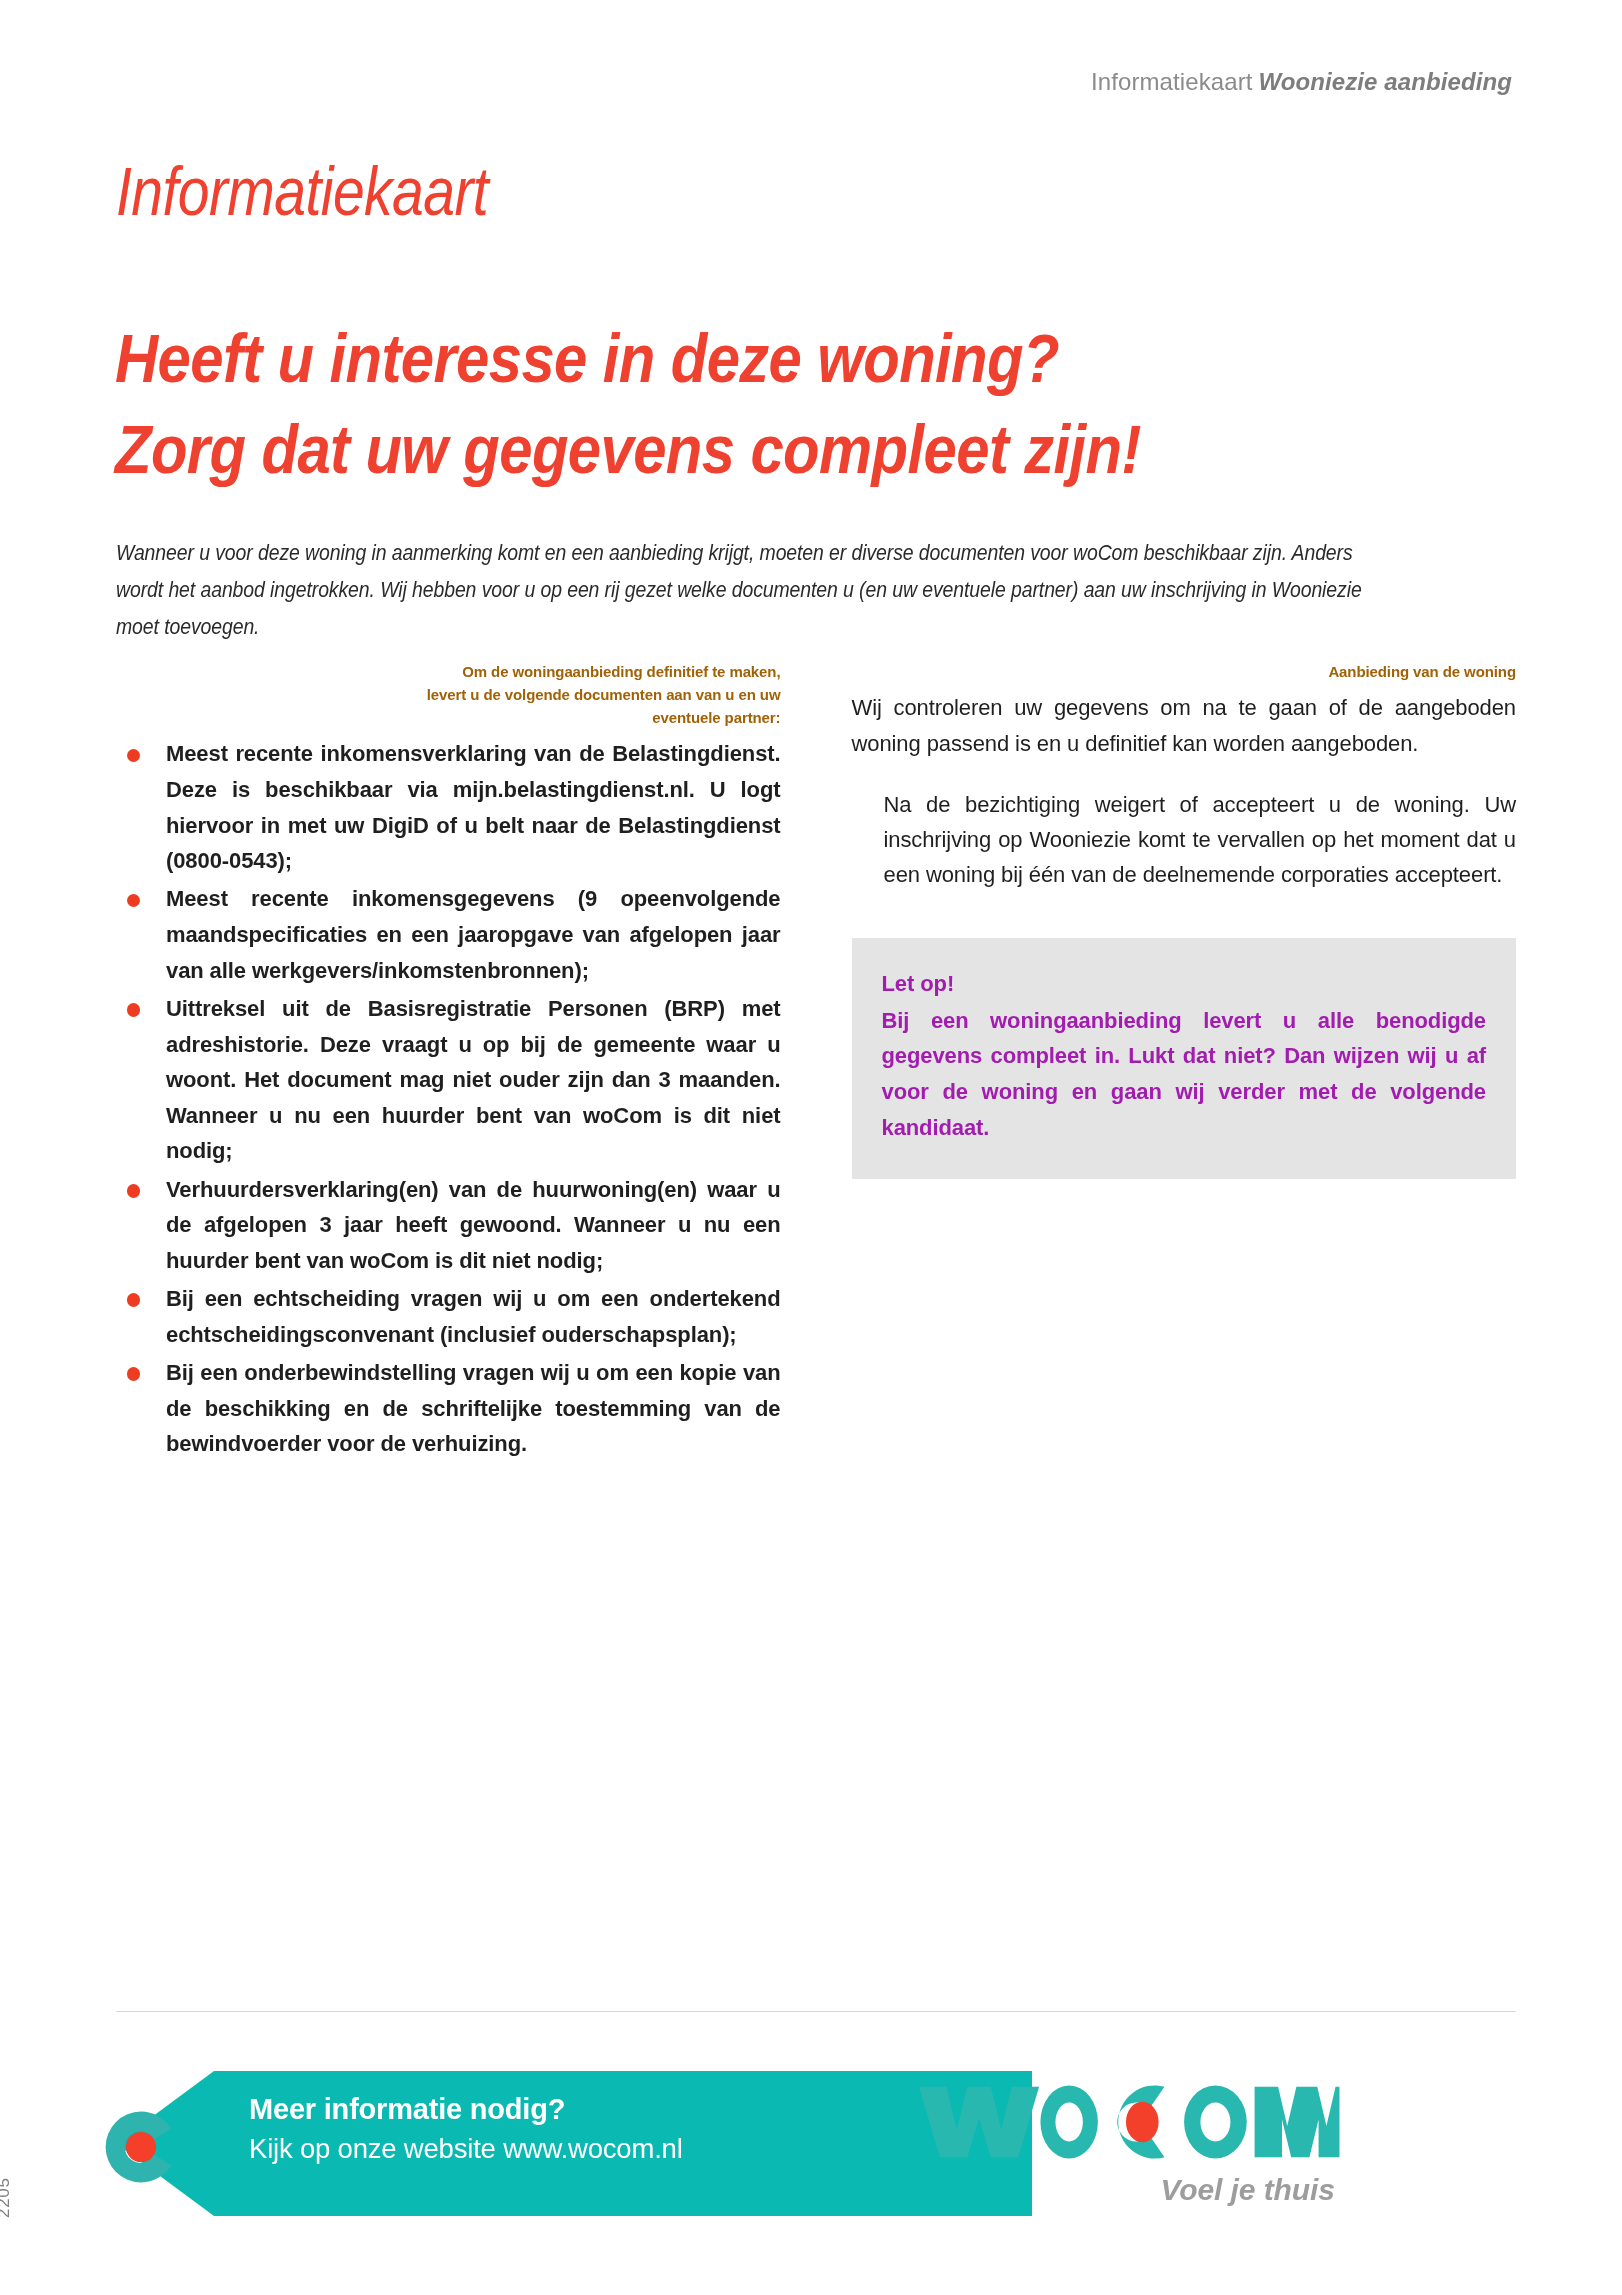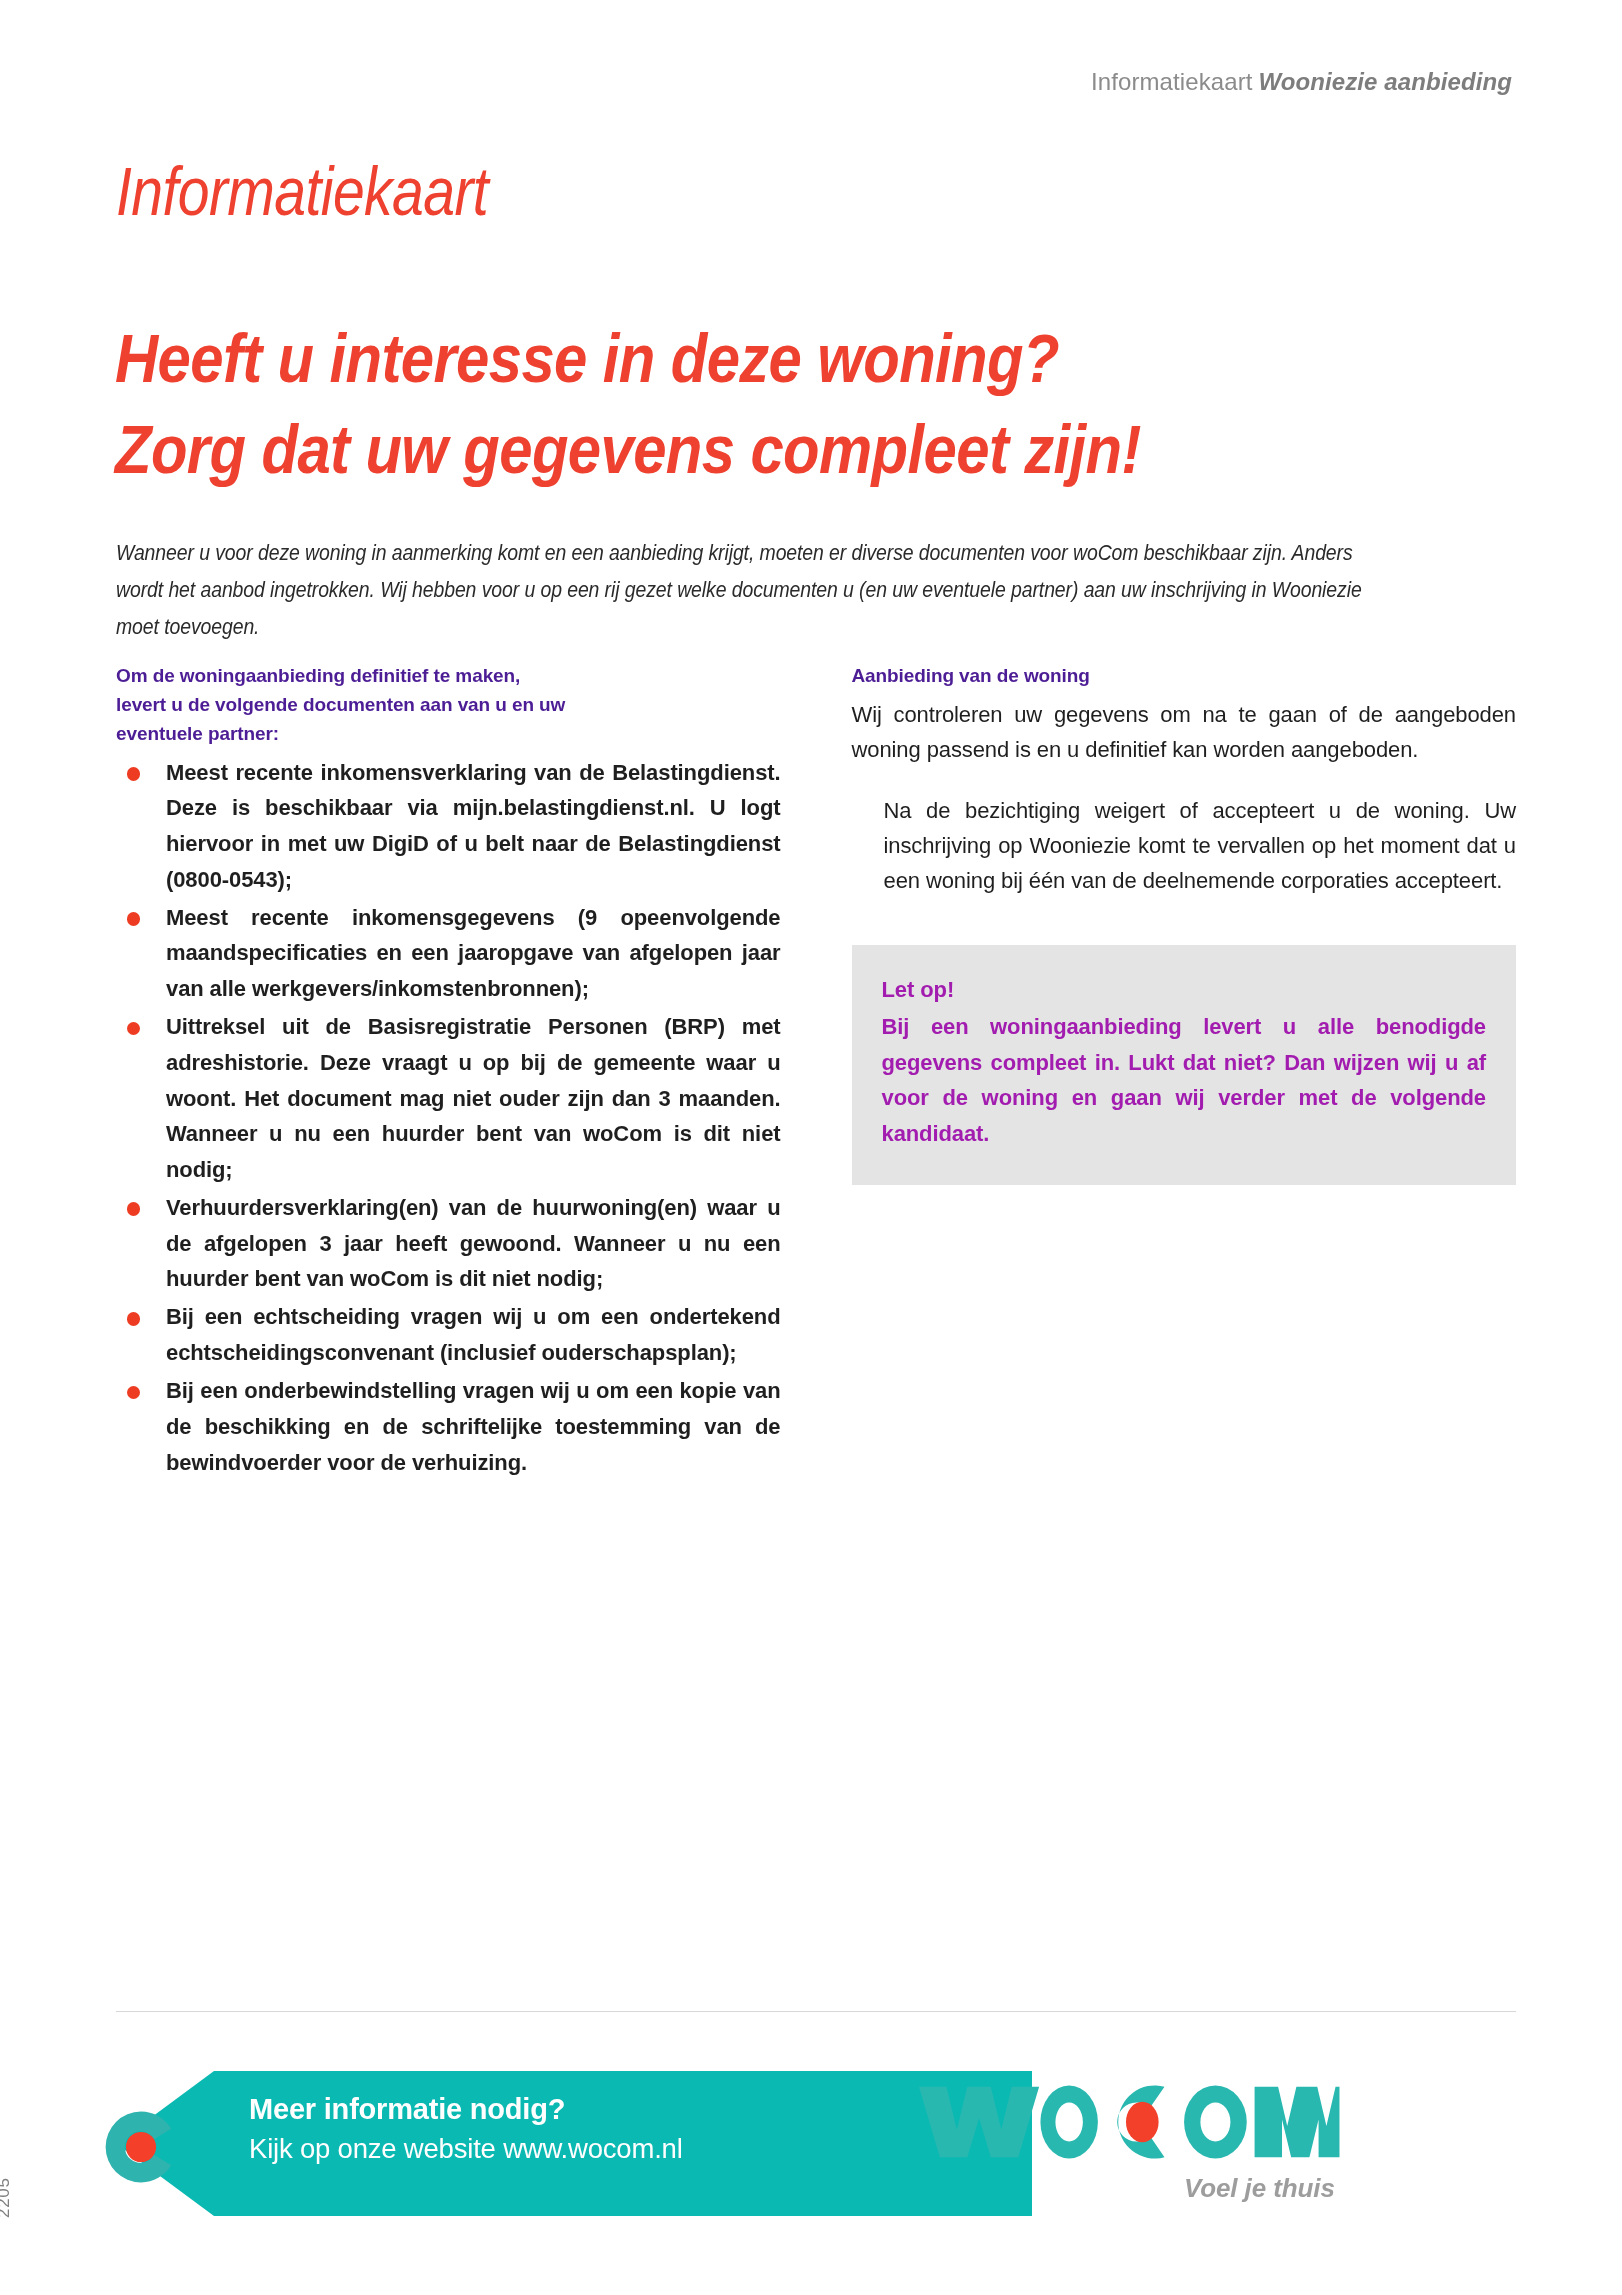--- a/index.html
+++ b/index.html
@@ -83,26 +83,27 @@
   .columns{
     position:absolute;
     left:116px; top:661px;
     width:1400px;
     display:flex;
     gap:71px;
   }
   .col{width:665px;}
 
   .col-heading{
-    color:#4c1d95;
-    font-weight:bold;
-    font-size:19px;
+    color:#a16207;
+    font-weight:bold;
+    font-size:15px;
     line-height:1.53;
     margin:0 0 6.5px 0;
     letter-spacing:-0.1px;
+    text-align:right;
   }
   .col-heading .ch-line{display:block;}
 
   .body-par{
     font-size:22px;
     line-height:1.6;
     color:#1f1f1f;
     margin:0 0 26px 0;
     text-align:justify;
     letter-spacing:-0.1px;
@@ -204,21 +205,21 @@
     position:absolute;
     right:105px; top:26px;
     width:432px;
     text-align:right;
   }
   .logo-wordmark{ display:block; }
   .tagline{
     display:block;
     margin-top:3.9px;
     margin-right:5.2px;
-    font-size:26px;
+    font-size:30px;
     font-style:italic;
     font-weight:bold;
     color:#9d9d9d;
     letter-spacing:-0.1px;
   }
 
   
   .side-code{
     position:absolute;
     left:14.4px; bottom:77px;

